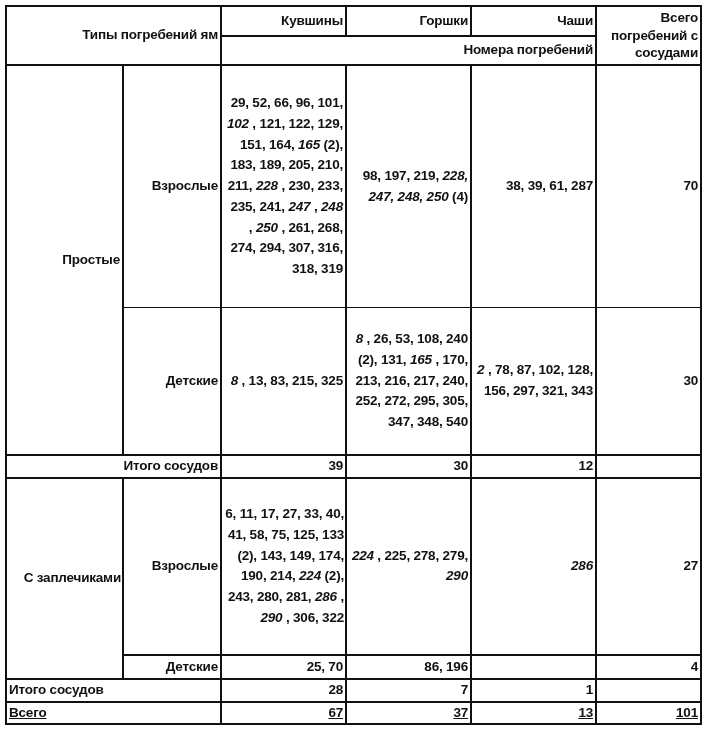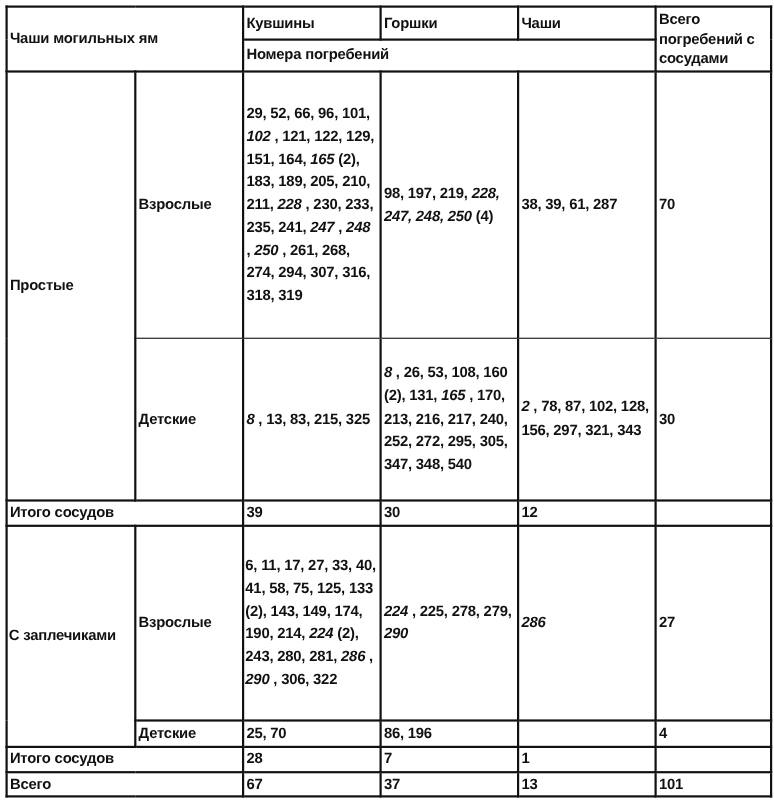--- a/index.html
+++ b/index.html
@@ -7,21 +7,21 @@
          font-family: "Liberation Sans", "DejaVu Sans", sans-serif; color: #111; }
   table.burials {
     position: absolute; left: 5px; top: 5px;
     border-collapse: collapse; table-layout: fixed;
     width: 695px;
     font-size: 13.5px; font-weight: bold;
     letter-spacing: -0.2px;
   }
   table.burials td {
     border: 2px solid #111;
-    text-align: left; vertical-align: middle;
+    text-align: right; vertical-align: middle;
     padding: 0 2px; line-height: 20.8px;
   }
   td.thin-top { border-top: 1px solid #111 !important; }
   td.thin-bottom { border-bottom: 1px solid #111 !important; }
   td.hdr { font-weight: normal; font-size: 13.5px; font-weight: bold; }
   td.left { text-align: left !important; padding-left: 3px; }
   .it { font-style: italic; }
   col.c1 { width: 117px; }
   col.c2 { width: 98px; }
   col.c3 { width: 125px; }
@@ -29,59 +29,59 @@
   col.c5 { width: 125px; }
   col.c6 { width: 105px; }
   tr.h1 td { height: 28px; }
   tr.h2 td { height: 27px; }
   tr.r-pa td { height: 241px; }
   tr.r-pc td { height: 146px; }
   tr.r-tot1 td { height: 20px; }
   tr.r-za td { height: 169px; margin-top: 25px; }
   tr.r-zc td { height: 19px; }
   tr.r-tot2 td { height: 20px; }
-  tr.r-all td { height: 20px; }
+  tr.r-all td { height: 20px; text-decoration: underline; }
   td.valign-pa { vertical-align: middle; }
 </style>
 </head>
 <body>
 
 <table class="burials">
   <colgroup>
     <col class="c1">
       <col class="c2">
       <col class="c3">
       <col class="c4">
       <col class="c5">
       <col class="c6">
   </colgroup>
   <tbody>
       <tr class="h1">
-    <td colspan="2" rowspan="2" class="hdr">Чаши могильных ям</td>
+    <td colspan="2" rowspan="2" class="hdr">Типы погребений ям</td>
     <td class="hdr">Кувшины</td>
     <td class="hdr">Горшки</td>
     <td class="hdr">Чаши</td>
     <td rowspan="2" class="hdr" style="line-height:17.5px">Всего погребений с сосудами</td>
   </tr>
   <tr class="h2">
     <td colspan="3" class="hdr">Номера погребений</td>
   </tr>
 
   <tr class="r-pa">
     <td rowspan="2" class="valign-pa" style="vertical-align:middle; ">Простые</td>
     <td class="thin-bottom">Взрослые</td>
     <td class="thin-bottom rich"><span>29, 52, 66, 96, 101, </span><span class="it">102</span><span> , 121, 122, 129, 151, 164, </span><span class="it">165</span><span>  (2), 183, 189, 205, 210, 211, </span><span class="it">228</span><span> , 230, 233, 235, 241, </span><span class="it">247</span><span> , </span><span class="it">248</span><span> , </span><span class="it">250</span><span> , 261, 268, 274, 294, 307, 316, 318, 319</span></td>
     <td class="thin-bottom rich"><span>98, 197, 219, </span><span class="it">228, 247, 248, 250</span><span>  (4)</span></td>
     <td class="thin-bottom rich"><span>38, 39, 61, 287</span></td>
     <td class="thin-bottom">70</td>
   </tr>
   <tr class="r-pc">
     <td class="thin-top">Детские</td>
     <td class="thin-top rich"><span class="it">8</span><span> , 13, 83, 215, 325</span></td>
-    <td class="thin-top rich"><span class="it">8</span><span> , 26, 53, 108, 160 (2), 131, </span><span class="it">165</span><span> , 170, 213, 216, 217, 240, 252, 272, 295, 305, 347, 348, 540</span></td>
+    <td class="thin-top rich"><span class="it">8</span><span> , 26, 53, 108, 240 (2), 131, </span><span class="it">165</span><span> , 170, 213, 216, 217, 240, 252, 272, 295, 305, 347, 348, 540</span></td>
     <td class="thin-top rich"><span class="it">2</span><span> , 78, 87, 102, 128, 156, 297, 321, 343</span></td>
     <td class="thin-top">30</td>
   </tr>
   <tr class="r-tot1">
     <td colspan="2">Итого сосудов</td>
     <td>39</td>
     <td>30</td>
     <td>12</td>
     <td></td>
   </tr>

